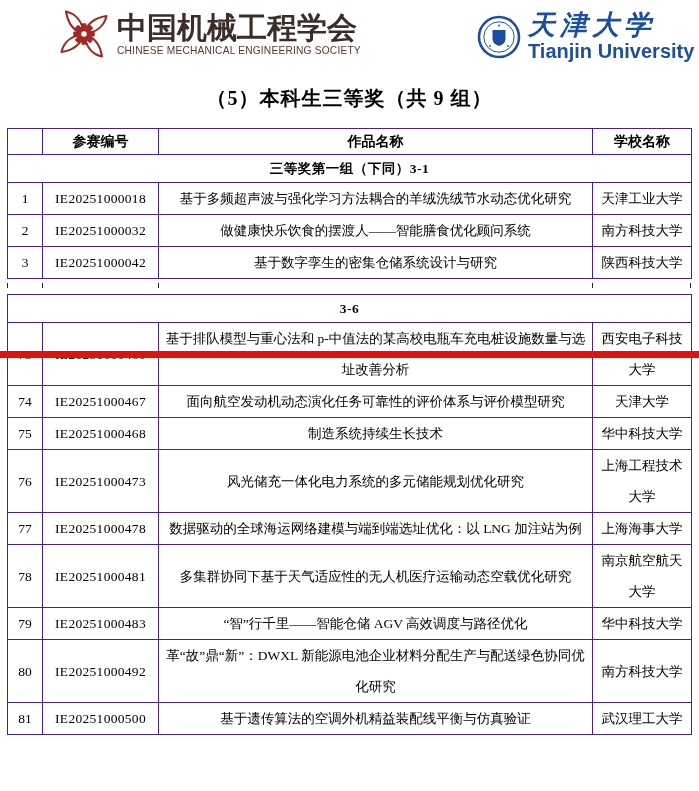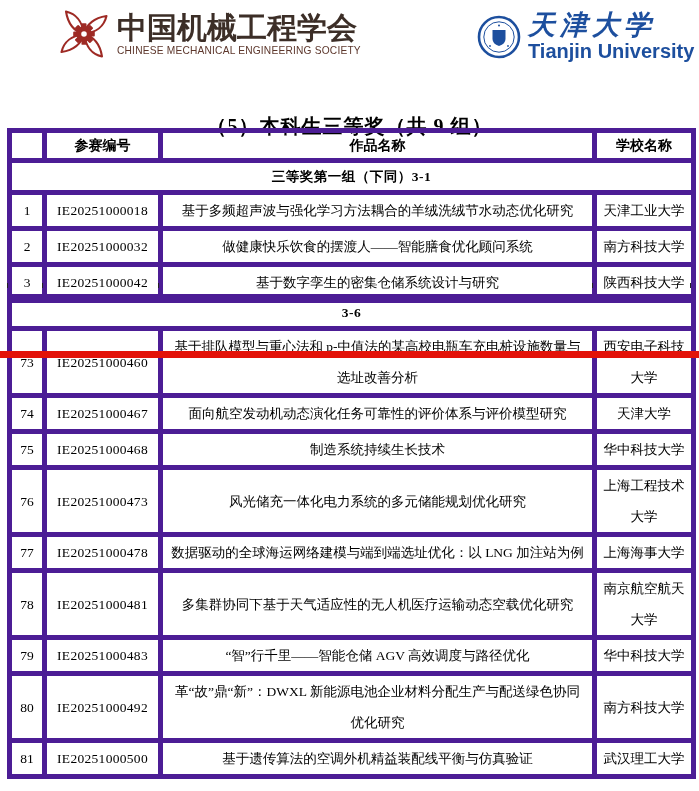--- a/index.html
+++ b/index.html
@@ -26,32 +26,32 @@
     font-size:27px; line-height:29px; color:#1d4f9e; letter-spacing:5px; white-space:nowrap;
   }
   .tju-en {
     font-family:"Liberation Sans","DejaVu Sans",sans-serif; font-weight:bold;
     font-size:20px; color:#1d4f9e; white-space:nowrap;
   }
 
   
   .doc-title {
     position:absolute; top:85px; left:0; width:100%; text-align:center;
-    font-size:20px; font-weight:bold; letter-spacing:1px;margin-top:28px;
+    font-size:20px; font-weight:bold; letter-spacing:1px;
   }
 
   
   table.awards {
     position:absolute; left:7px; width:684px; border-collapse:collapse;
     table-layout:fixed; font-size:13.5px;
   }
   #table1 { top:128px; }
   #table2 { top:294px; }
   .awards th, .awards td {
-    border:5px solid #4c1d95; text-align:center; vertical-align:middle;
+    border:1px solid #4c1d95; text-align:center; vertical-align:middle;
     padding:0 6px; line-height:31px; font-weight:normal; overflow:hidden;
   }
   .awards thead th { font-weight:bold; font-size:14px; line-height:25px; }
   .awards tr.group td { font-weight:bold; line-height:27px; letter-spacing:0.5px; }
   .awards td.id-cell { letter-spacing:0.3px; }
 
   
   .stub { position:absolute; top:283px; width:1px; height:5px; background:#222; }
 
   

